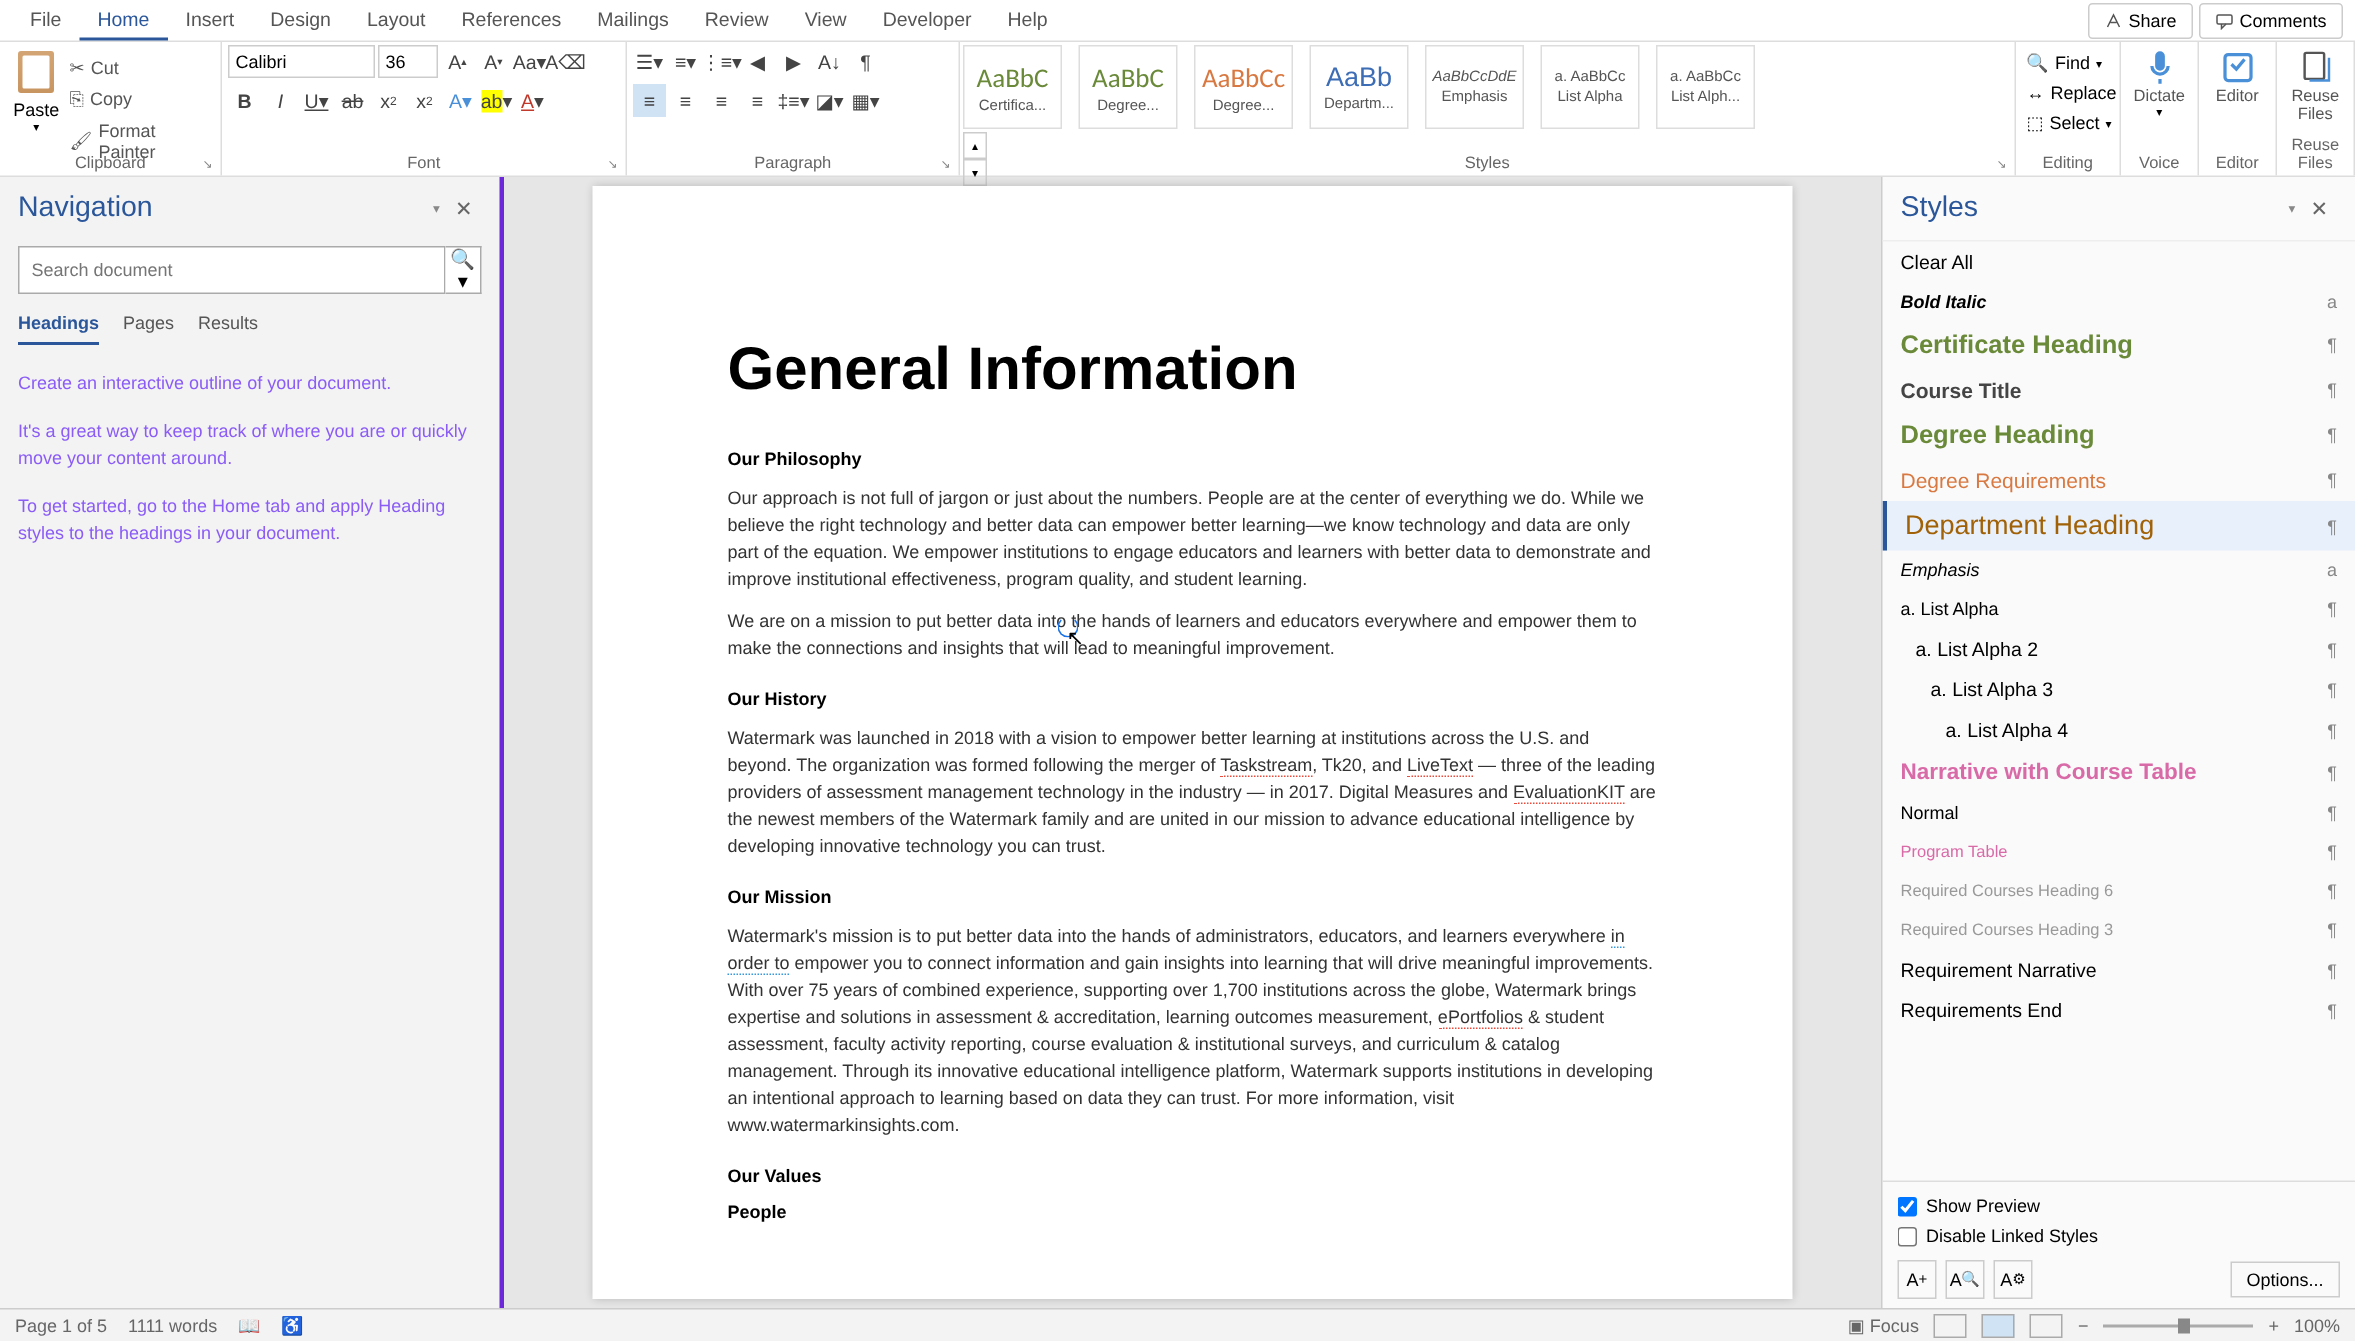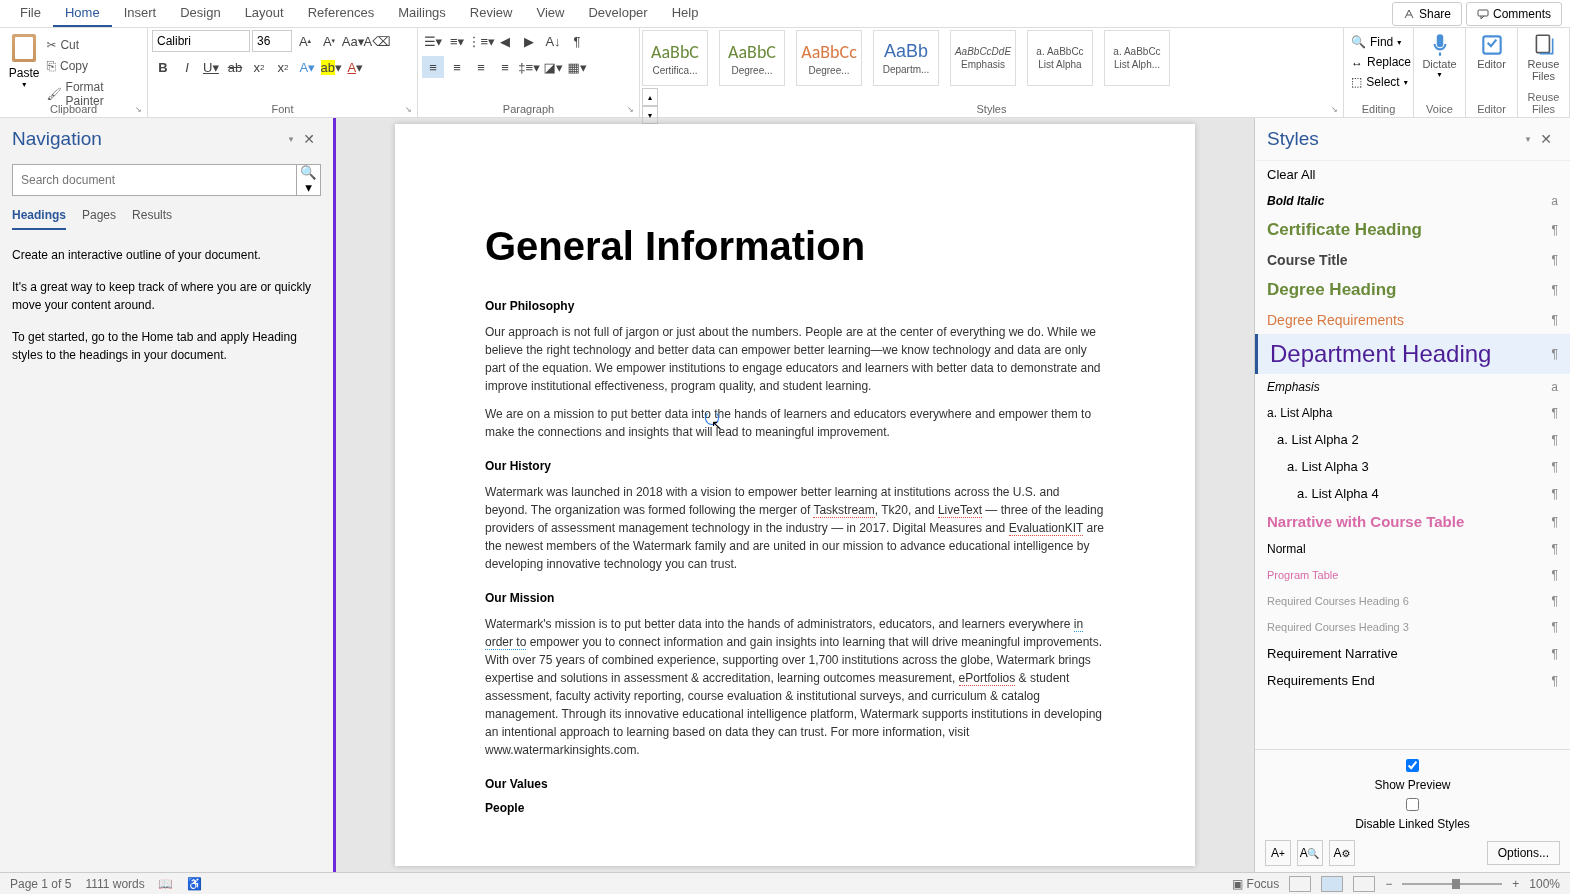--- a/index.html
+++ b/index.html
@@ -64,21 +64,21 @@
 .nav-pane { width: 336px; border-right: 3px solid #6d28d9; background: #f3f3f3; display: flex; flex-direction: column; }
 .nav-header { display: flex; align-items: center; padding: 10px 12px; }
 .nav-title { font-size: 19px; color: #2b579a; font-weight: 400; flex: 1; }
 .nav-close { cursor: pointer; padding: 2px 6px; font-size: 14px; color: #666; }
 .nav-search { margin: 4px 12px; display: flex; }
 .nav-search input { flex: 1; padding: 5px 8px; border: 1px solid #aaa; font-size: 12px; }
 .nav-search-btn { width: 24px; border: 1px solid #aaa; border-left: none; background: #fff; cursor: pointer; }
 .nav-tabs { display: flex; gap: 16px; padding: 8px 12px 0; }
 .nav-tab { font-size: 12px; padding-bottom: 6px; cursor: pointer; color: #555; }
 .nav-tab.active { color: #2b579a; border-bottom: 2px solid #2b579a; font-weight: 600; }
-.nav-body { padding: 16px 12px; font-size: 12px; color: #000000; line-height: 1.5; }
+.nav-body { padding: 16px 12px; font-size: 12px; color: #8b5cf6; line-height: 1.5; }
 .nav-body p { margin-bottom: 14px; }
 
 
 .doc-area { flex: 1; background: #e6e6e6; overflow: auto; display: flex; justify-content: center; padding: 6px 0; }
 .page { width: 800px; background: #fff; box-shadow: 0 0 6px rgba(0,0,0,0.2); padding: 100px 90px; }
 .doc-title { font-size: 40px; font-weight: bold; margin-bottom: 30px; }
 .doc-h2 { font-size: 12px; font-weight: bold; margin: 18px 0 10px; }
 .doc-p { font-size: 12px; line-height: 1.5; margin-bottom: 10px; color: #333; }
 .doc-bold { font-weight: bold; font-size: 12px; margin-top: 10px; }
 .sq-red { border-bottom: 1px dotted #e74c3c; }
@@ -88,21 +88,21 @@
 .styles-pane { width: 316px; border-left: 1px solid #ccc; background: #fafafa; display: flex; flex-direction: column; }
 .styles-header { display: flex; align-items: center; padding: 10px 12px; border-bottom: 1px solid #eee; }
 .styles-title { font-size: 19px; color: #2b579a; flex: 1; }
 .styles-close { cursor: pointer; padding: 2px 6px; font-size: 14px; color: #666; }
 .styles-list { flex: 1; overflow: auto; }
 .style-item { display: flex; align-items: center; padding: 6px 12px; cursor: pointer; font-size: 13px; }
 .style-item-label { flex: 1; }
 .style-item-pilcrow { color: #888; font-size: 12px; }
 .style-item.selected { border-left: 3px solid #2b579a; background: #e8f0fc; }
 .styles-footer { padding: 6px 10px; border-top: 1px solid #ddd; font-size: 12px; }
-.chk-row { display: flex; align-items: center; gap: 6px; padding: 3px 0; flex-direction: column; }
+.chk-row { display: flex; align-items: center; gap: 6px; padding: 3px 0; }
 .styles-buttons { display: flex; gap: 6px; margin-top: 6px; align-items: center; }
 .letter-btn { width: 26px; height: 26px; border: 1px solid #ccc; display: flex; align-items: center; justify-content: center; font-size: 12px; cursor: pointer; }
 .options-btn { padding: 4px 10px; border: 1px solid #ccc; font-size: 12px; cursor: pointer; margin-left: auto; }
 
 
 .statusbar { height: 22px; background: #f3f3f3; border-top: 1px solid #ccc; display: flex; align-items: center; padding: 0 10px; font-size: 12px; color: #666; gap: 14px; }
 .status-right { margin-left: auto; display: flex; align-items: center; gap: 10px; }
 .view-btn { width: 22px; height: 16px; border: 1px solid #aaa; cursor: pointer; }
 .zoom-slider { width: 100px; height: 2px; background: #aaa; position: relative; }
 .zoom-slider::after { content: ''; position: absolute; left: 50%; top: -4px; width: 8px; height: 10px; background: #888; }
@@ -378,21 +378,21 @@
         </div>
         <div class="style-item">
           <span class="style-item-label" style="color:#6a8a3a;font-size:17px;font-weight:600">Degree Heading</span>
           <span class="style-item-pilcrow">¶</span>
         </div>
         <div class="style-item">
           <span class="style-item-label" style="color:#d97942;font-size:14px">Degree Requirements</span>
           <span class="style-item-pilcrow">¶</span>
         </div>
         <div class="style-item selected">
-          <span class="style-item-label" style="color:#4c1d95;font-size:24px;font-family:Arial">Department Heading</span>
+          <span class="style-item-label" style="color:#a16207;font-size:18px;font-family:Arial">Department Heading</span>
           <span class="style-item-pilcrow">¶</span>
         </div>
         <div class="style-item">
           <span class="style-item-label" style="font-style:italic;font-size:12px">Emphasis</span>
           <span class="style-item-pilcrow">a</span>
         </div>
         <div class="style-item">
           <span class="style-item-label" style="font-size:12px">a.   List Alpha</span>
           <span class="style-item-pilcrow">¶</span>
         </div>

